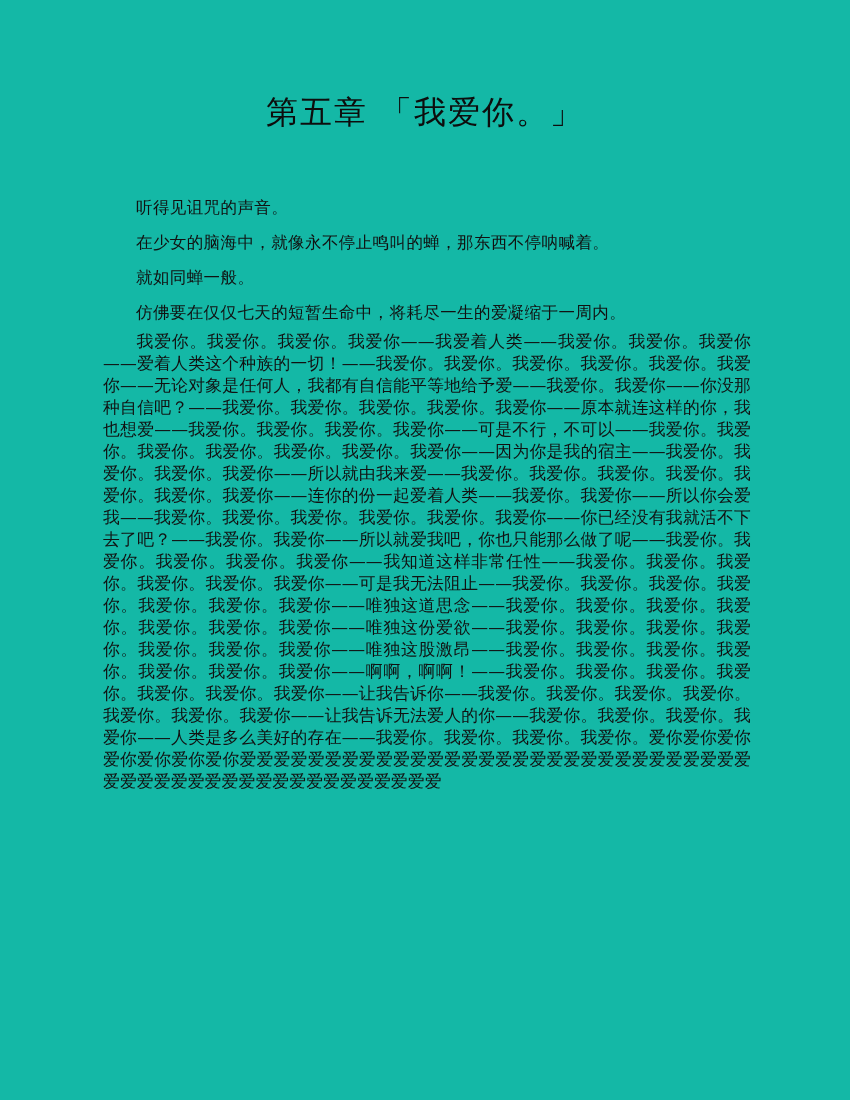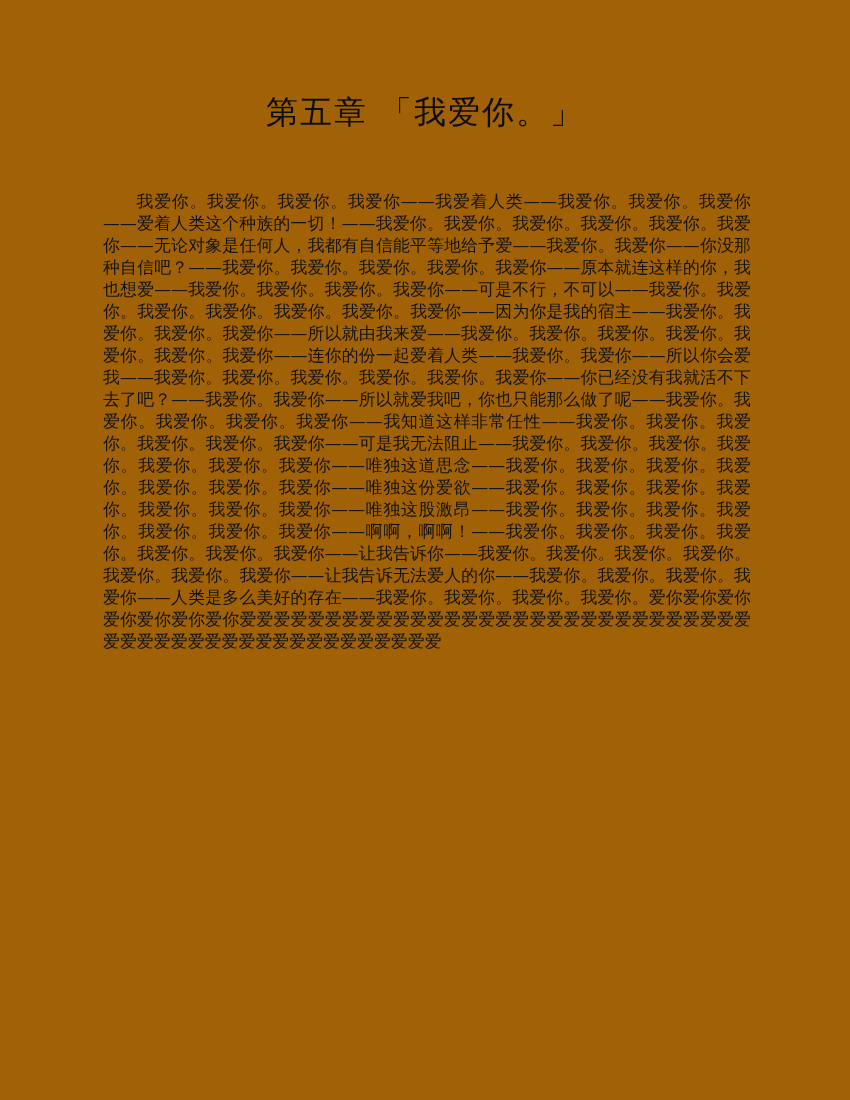--- a/index.html
+++ b/index.html
@@ -15,21 +15,21 @@
     font-family: "DejaVu Serif", "Liberation Serif", serif;
     color: #111111;
     -webkit-font-smoothing: antialiased;
   }
 
   .page {
     position: relative;
     width: 850px;
     height: 1100px;
     box-sizing: border-box;
-    background: #a16207;
+    background: #14b8a6;
     overflow: hidden;
   }
 
   .chapter-title {
     margin: 0;
     padding: 0;
     position: absolute;
     top: 92px;
     left: 0;
     width: 850px;
@@ -86,18 +86,24 @@
 </style>
 </head>
 <body>
 
 <div class="page">
 
   <h1 class="chapter-title">第五章 「我爱你。」</h1>
 
   <div class="body-area">
 
+    <div class="lead-block">
+      <p class="lead-para">听得见诅咒的声音。</p>
+      <p class="lead-para">在少女的脑海中，就像永不停止鸣叫的蝉，那东西不停呐喊着。</p>
+      <p class="lead-para">就如同蝉一般。</p>
+      <p class="lead-para">仿佛要在仅仅七天的短暂生命中，将耗尽一生的爱凝缩于一周内。</p>
+    </div>
 
     <p class="flood-para">我爱你。我爱你。我爱你。我爱你——我爱着人类——我爱你。我爱你。我爱你——爱着人类这个种族的一切！——我爱你。我爱你。我爱你。我爱你。我爱你。我爱你——无论对象是任何人，我都有自信能平等地给予爱——我爱你。我爱你——你没那种自信吧？——我爱你。我爱你。我爱你。我爱你。我爱你——原本就连这样的你，我也想爱——我爱你。我爱你。我爱你。我爱你——可是不行，不可以——我爱你。我爱你。我爱你。我爱你。我爱你。我爱你。我爱你——因为你是我的宿主——我爱你。我爱你。我爱你。我爱你——所以就由我来爱——我爱你。我爱你。我爱你。我爱你。我爱你。我爱你。我爱你——连你的份一起爱着人类——我爱你。我爱你——所以你会爱我——我爱你。我爱你。我爱你。我爱你。我爱你。我爱你——你已经没有我就活不下去了吧？——我爱你。我爱你——所以就爱我吧，你也只能那么做了呢——我爱你。我爱你。我爱你。我爱你。我爱你——我知道这样非常任性——我爱你。我爱你。我爱你。我爱你。我爱你。我爱你——可是我无法阻止——我爱你。我爱你。我爱你。我爱你。我爱你。我爱你。我爱你——唯独这道思念——我爱你。我爱你。我爱你。我爱你。我爱你。我爱你。我爱你——唯独这份爱欲——我爱你。我爱你。我爱你。我爱你。我爱你。我爱你。我爱你——唯独这股激昂——我爱你。我爱你。我爱你。我爱你。我爱你。我爱你。我爱你——啊啊，啊啊！——我爱你。我爱你。我爱你。我爱你。我爱你。我爱你。我爱你——让我告诉你——我爱你。我爱你。我爱你。我爱你。我爱你。我爱你。我爱你——让我告诉无法爱人的你——我爱你。我爱你。我爱你。我爱你——人类是多么美好的存在——我爱你。我爱你。我爱你。我爱你。爱你爱你爱你爱你爱你爱你爱你爱爱爱爱爱爱爱爱爱爱爱爱爱爱爱爱爱爱爱爱爱爱爱爱爱爱爱爱爱爱爱爱爱爱爱爱爱爱爱爱爱爱爱爱爱爱爱爱爱爱</p>
 
   </div>
 
 </div>
 
 </body></html>

